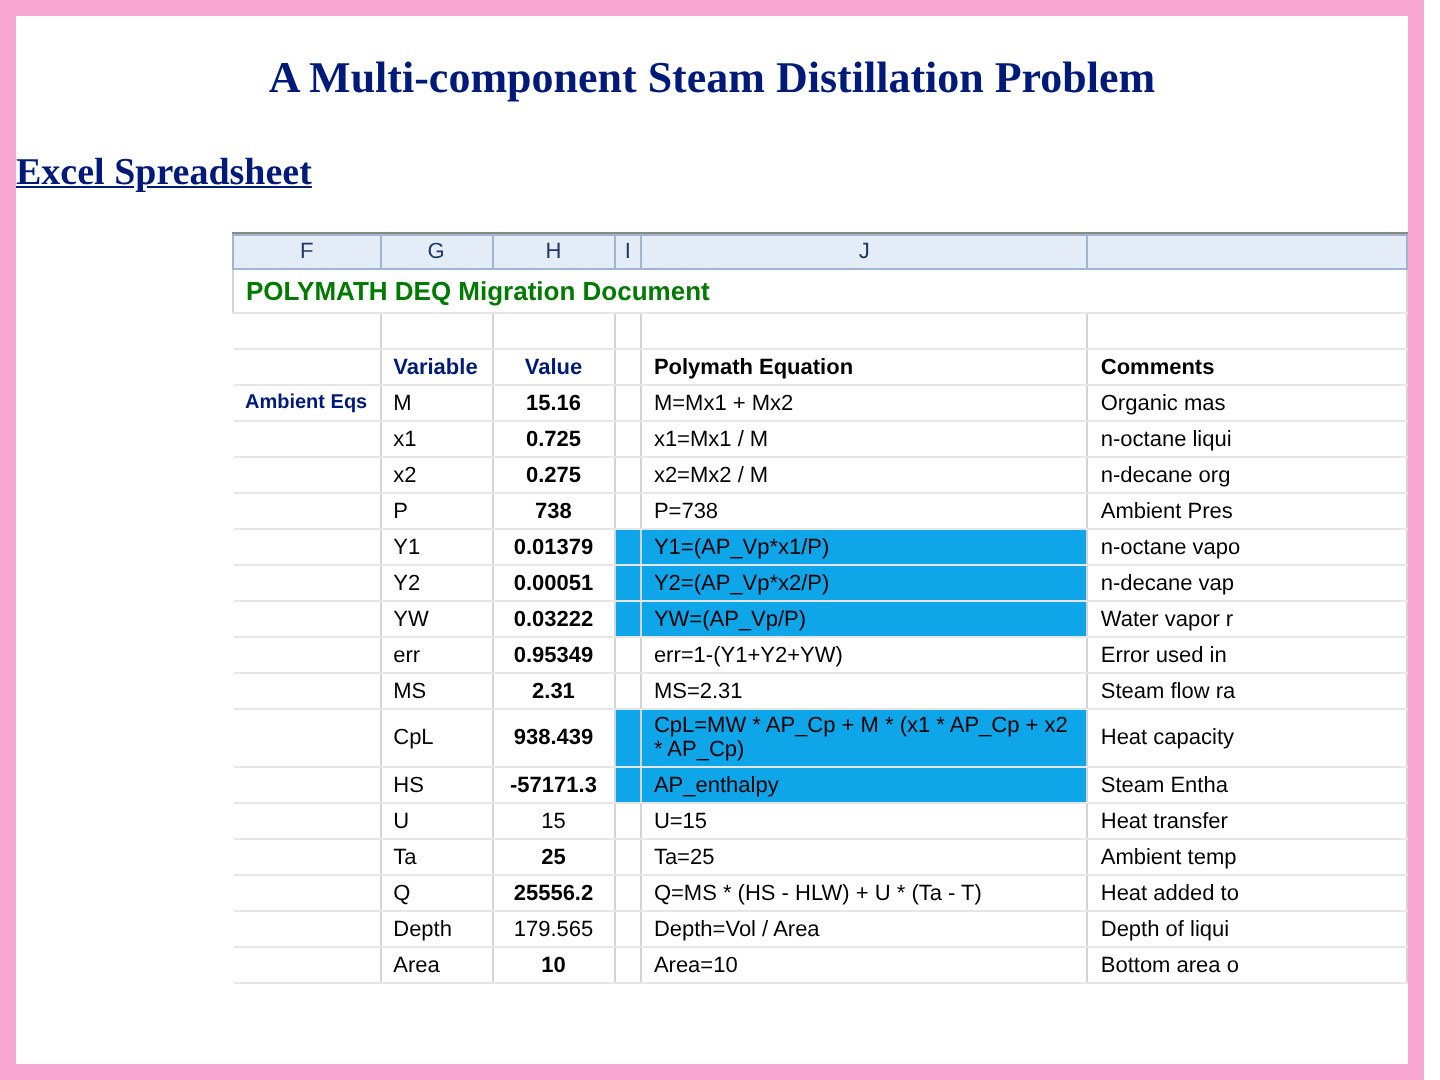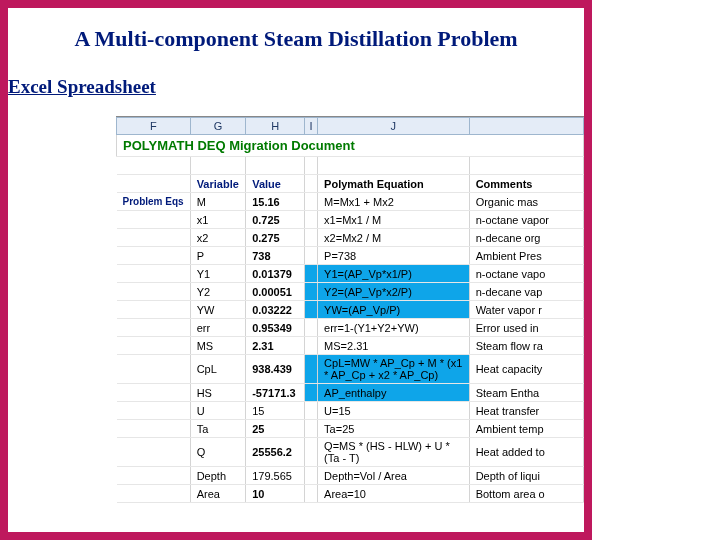--- a/index.html
+++ b/index.html
@@ -1,26 +1,26 @@
 <!DOCTYPE html>
 <html><head>
 <meta charset="utf-8">
 <style>
   * { box-sizing: border-box; margin: 0; padding: 0; }
   body { background: #fff; font-family: Arial, Helvetica, sans-serif; width: 720px; height: 540px; }
-  .outer { border: 8px solid #be185d; width: 592px; height: 540px; background: #fff; position: relative; overflow: hidden; }
+  .outer { border: 8px solid #f9a8d4; width: 712px; height: 540px; background: #fff; position: relative; overflow: hidden; }
   .title { text-align: center; font-family: "Times New Roman", Times, serif; font-weight: bold; color: #001a7a; font-size: 22px; margin-top: 18px; }
   .subtitle { text-align: left; font-family: "Times New Roman", Times, serif; font-weight: bold; color: #001a7a; font-size: 19px; margin-top: 24px; text-decoration: underline; }
   .sheet-wrap { position: absolute; left: 108px; top: 108px; right: 0; bottom: 0; overflow: hidden; border-top: 1px solid #888; }
   table { border-collapse: collapse; font-size: 11px; color: #000; }
   th.colh { background: #e4ecf7; border: 1px solid #9eb6ce; color: #1f3864; font-weight: normal; text-align: center; padding: 2px 0; font-size: 11px; }
   td { border-right: 1px solid #d4d4d4; border-bottom: 1px solid #e6e6e6; padding: 2px 6px; vertical-align: middle; height: 18px; }
   .c-F { width: 44px; }
   .c-G { width: 56px; }
-  .c-H { width: 62px; text-align: left; }
+  .c-H { width: 62px; text-align: center; }
   .c-I { width: 10px; }
   .c-J { width: 240px; }
   .c-K { width: 170px; }
   .doc-title { font-family: Arial; font-size: 13px; font-weight: bold; color: #007a00; padding: 3px 0 3px 6px; }
   .hdr { font-weight: bold; color: #000; }
   .varhdr { font-weight: bold; color: #001a7a; }
   .valhdr { font-weight: bold; color: #001a7a; }
   .yellow { background: #0ea5e9; }
   .explicit { font-weight: bold; color: #001a7a; font-size: 10px; white-space: nowrap; }
   .j-full { border-left: 1px solid #d4d4d4; }
@@ -58,34 +58,34 @@
         <td class="c-F"></td>
         <td class="c-G varhdr">Variable</td>
         <td class="c-H valhdr">Value</td>
         <td class="c-I"></td>
         <td class="c-J hdr">Polymath Equation</td>
         <td class="c-K hdr">Comments</td>
       </tr>
       </tbody>
         <tbody id="data-rows">
           <tr>
-            <td class="c-F explicit">Problem Eqs</td>
+            <td class="c-F explicit">Ambient Eqs</td>
             <td class="c-G">M</td>
             <td class="c-H" style="font-weight:bold">15.16</td>
             <td class="c-I "></td>
             <td class="c-J ">M=Mx1 + Mx2</td>
             <td class="c-K">Organic mas</td>
           </tr>
           <tr>
             <td class="c-F"></td>
             <td class="c-G">x1</td>
             <td class="c-H" style="font-weight:bold">0.725</td>
             <td class="c-I "></td>
             <td class="c-J ">x1=Mx1 / M</td>
-            <td class="c-K">n-octane vapor</td>
+            <td class="c-K">n-octane liqui</td>
           </tr>
           <tr>
             <td class="c-F"></td>
             <td class="c-G">x2</td>
             <td class="c-H" style="font-weight:bold">0.275</td>
             <td class="c-I "></td>
             <td class="c-J ">x2=Mx2 / M</td>
             <td class="c-K">n-decane  org</td>
           </tr>
           <tr>

